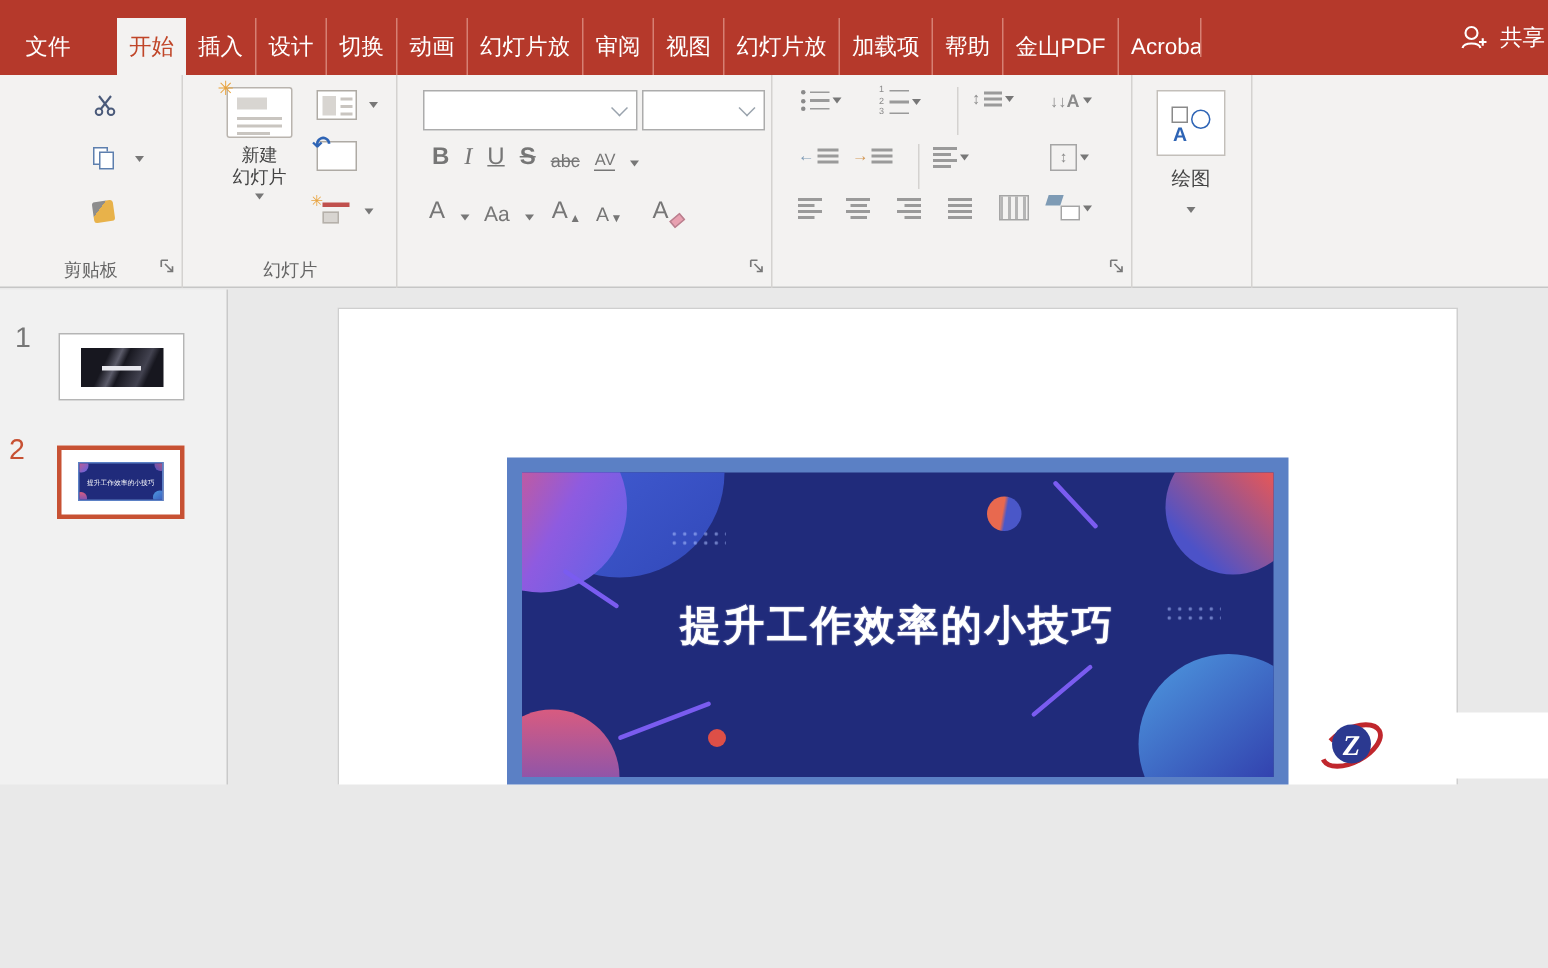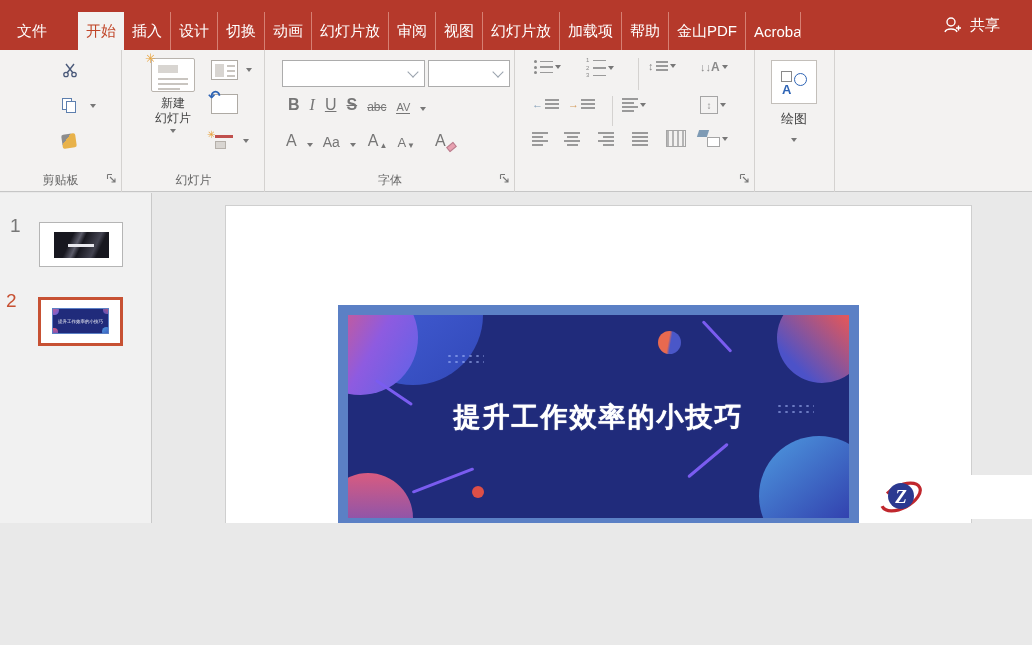--- a/index.html
+++ b/index.html
@@ -138,21 +138,21 @@
       <span class="tab sep">幻灯片放</span>
       <span class="tab sep">审阅</span>
       <span class="tab sep">视图</span>
       <span class="tab sep">幻灯片放</span>
       <span class="tab sep">加载项</span>
       <span class="tab sep">帮助</span>
       <span class="tab sep">金山PDF</span>
       <span class="tab sep">Acrobat</span>
     </div>
     <div class="vline-red" style="left:800px"></div>
-    <div class="tab-extra" style="left:942px">
+    <div class="tab-extra" style="left:972px">
       <svg width="20" height="20" viewBox="0 0 20 20">
         <circle cx="9" cy="7" r="4" fill="none" stroke="#fff" stroke-width="1.4"></circle>
         <path d="M3 17 c1-4 11-4 12 0" fill="none" stroke="#fff" stroke-width="1.4"></path>
         <path d="M14 13 h5 M16.5 10.5 v5" stroke="#fff" stroke-width="1.4"></path>
       </svg>
       <span>共享</span>
     </div>
   </div>
 
   <div class="ribbon">
@@ -256,21 +256,20 @@
           </span>
         <span class="fbtn" style="font-size:13px">
             <span>A</span>
             <span class="sup">▼</span>
           </span>
         <span class="fbtn" style="margin-left:10px">
             <span>A</span>
             <span class="eraser"></span>
           </span>
       </div>
-      <div class="grp-label">字体</div>
       <span class="launcher">
         <svg width="11" height="11" viewBox="0 0 11 11">
             <path d="M1.5 1.5 H6 M1.5 1.5 V6 M4 4 L9 9 M9 5.5 V9 H5.5" stroke="#777" stroke-width="1.1" fill="none"></path>
           </svg>
       </span>
     </div>
 
     <div class="grp" style="left:516px;width:239px">
       <div class="pbtn" style="left:18px;top:10px">
         <span class="plist">

